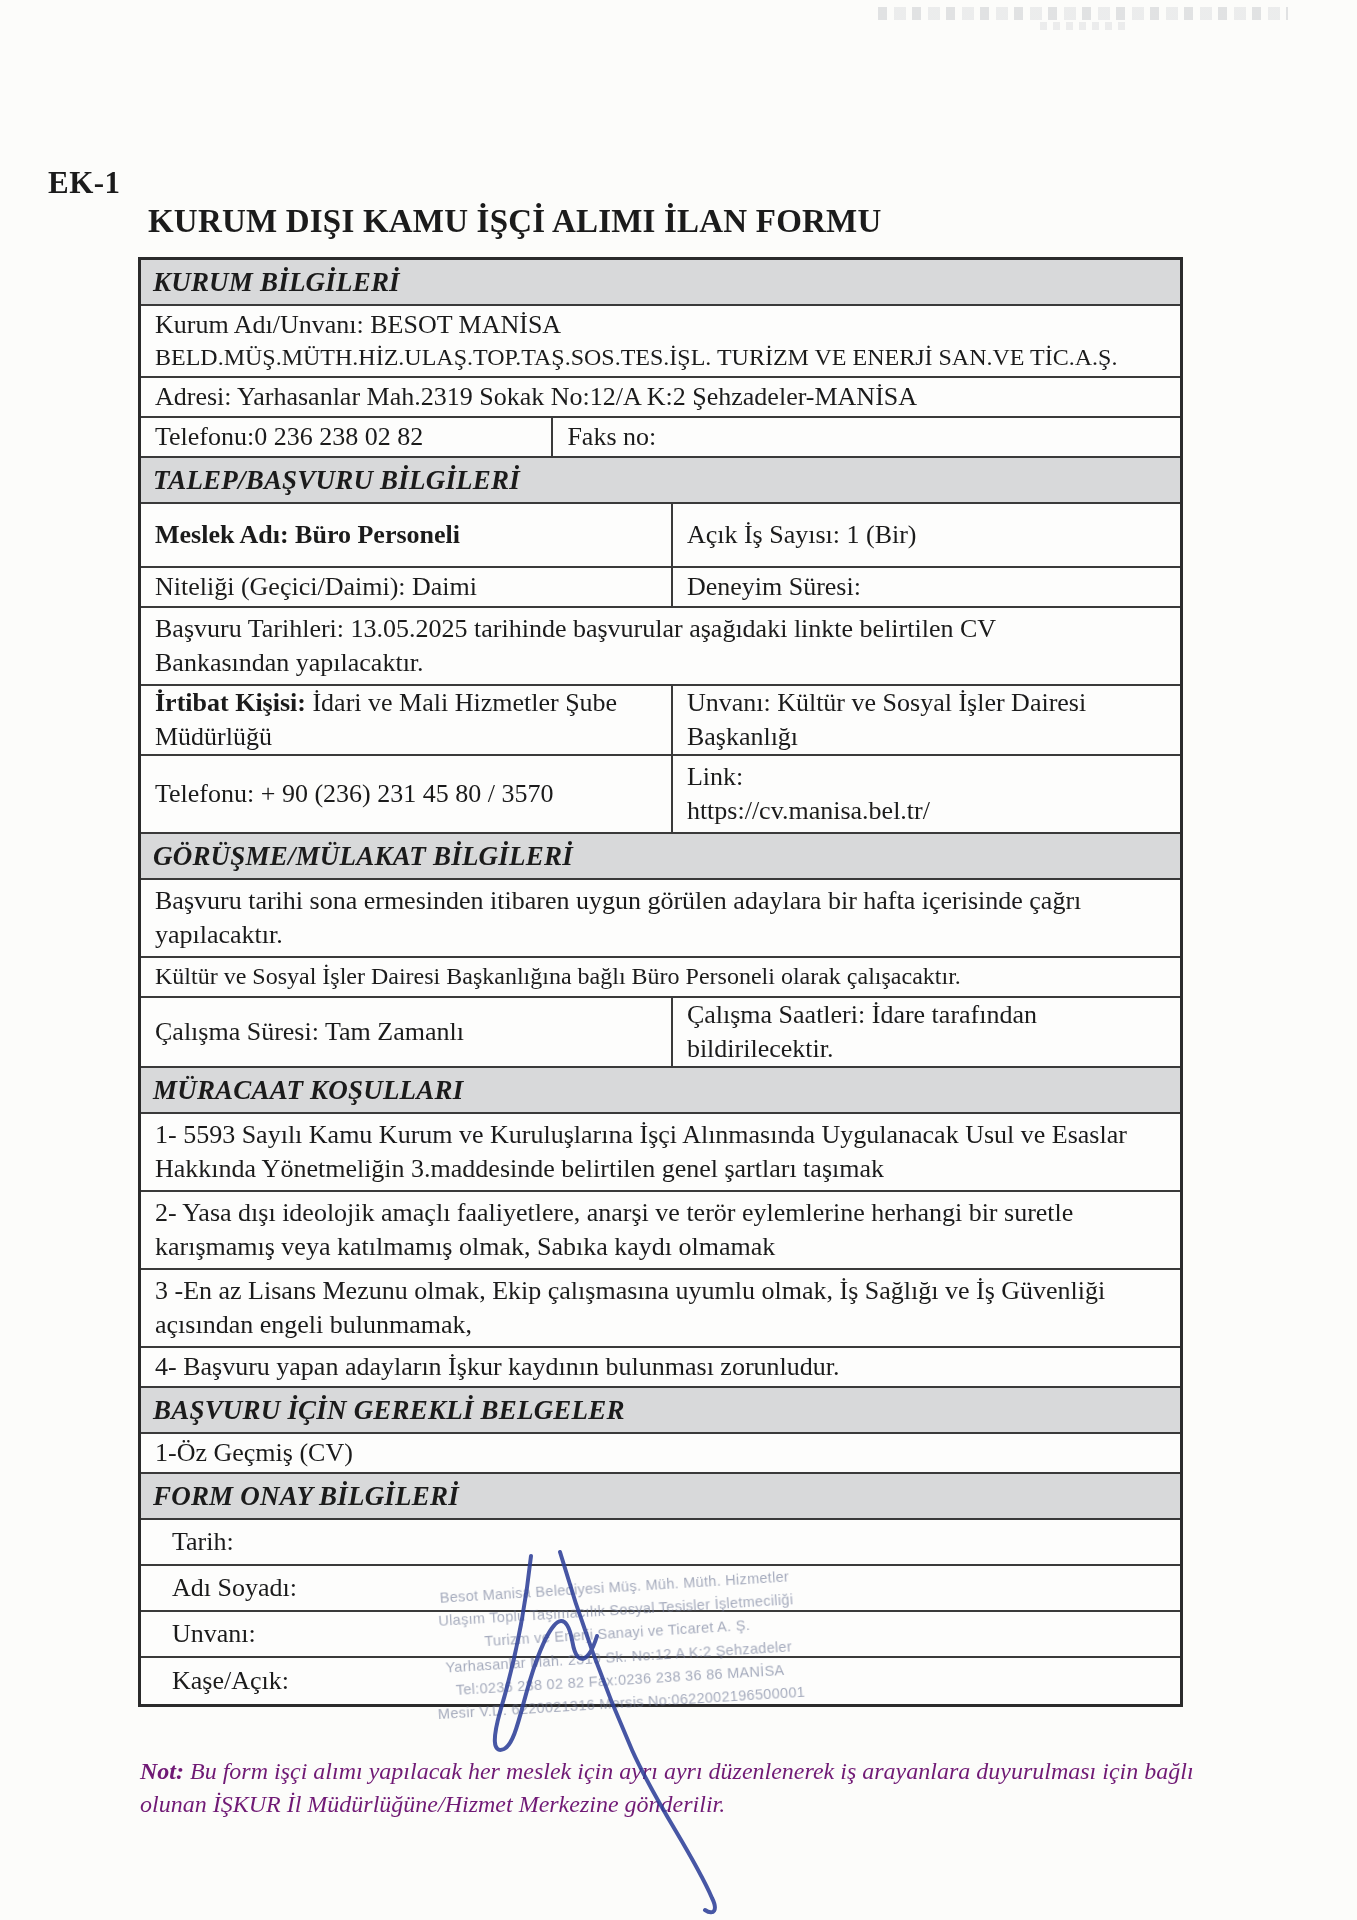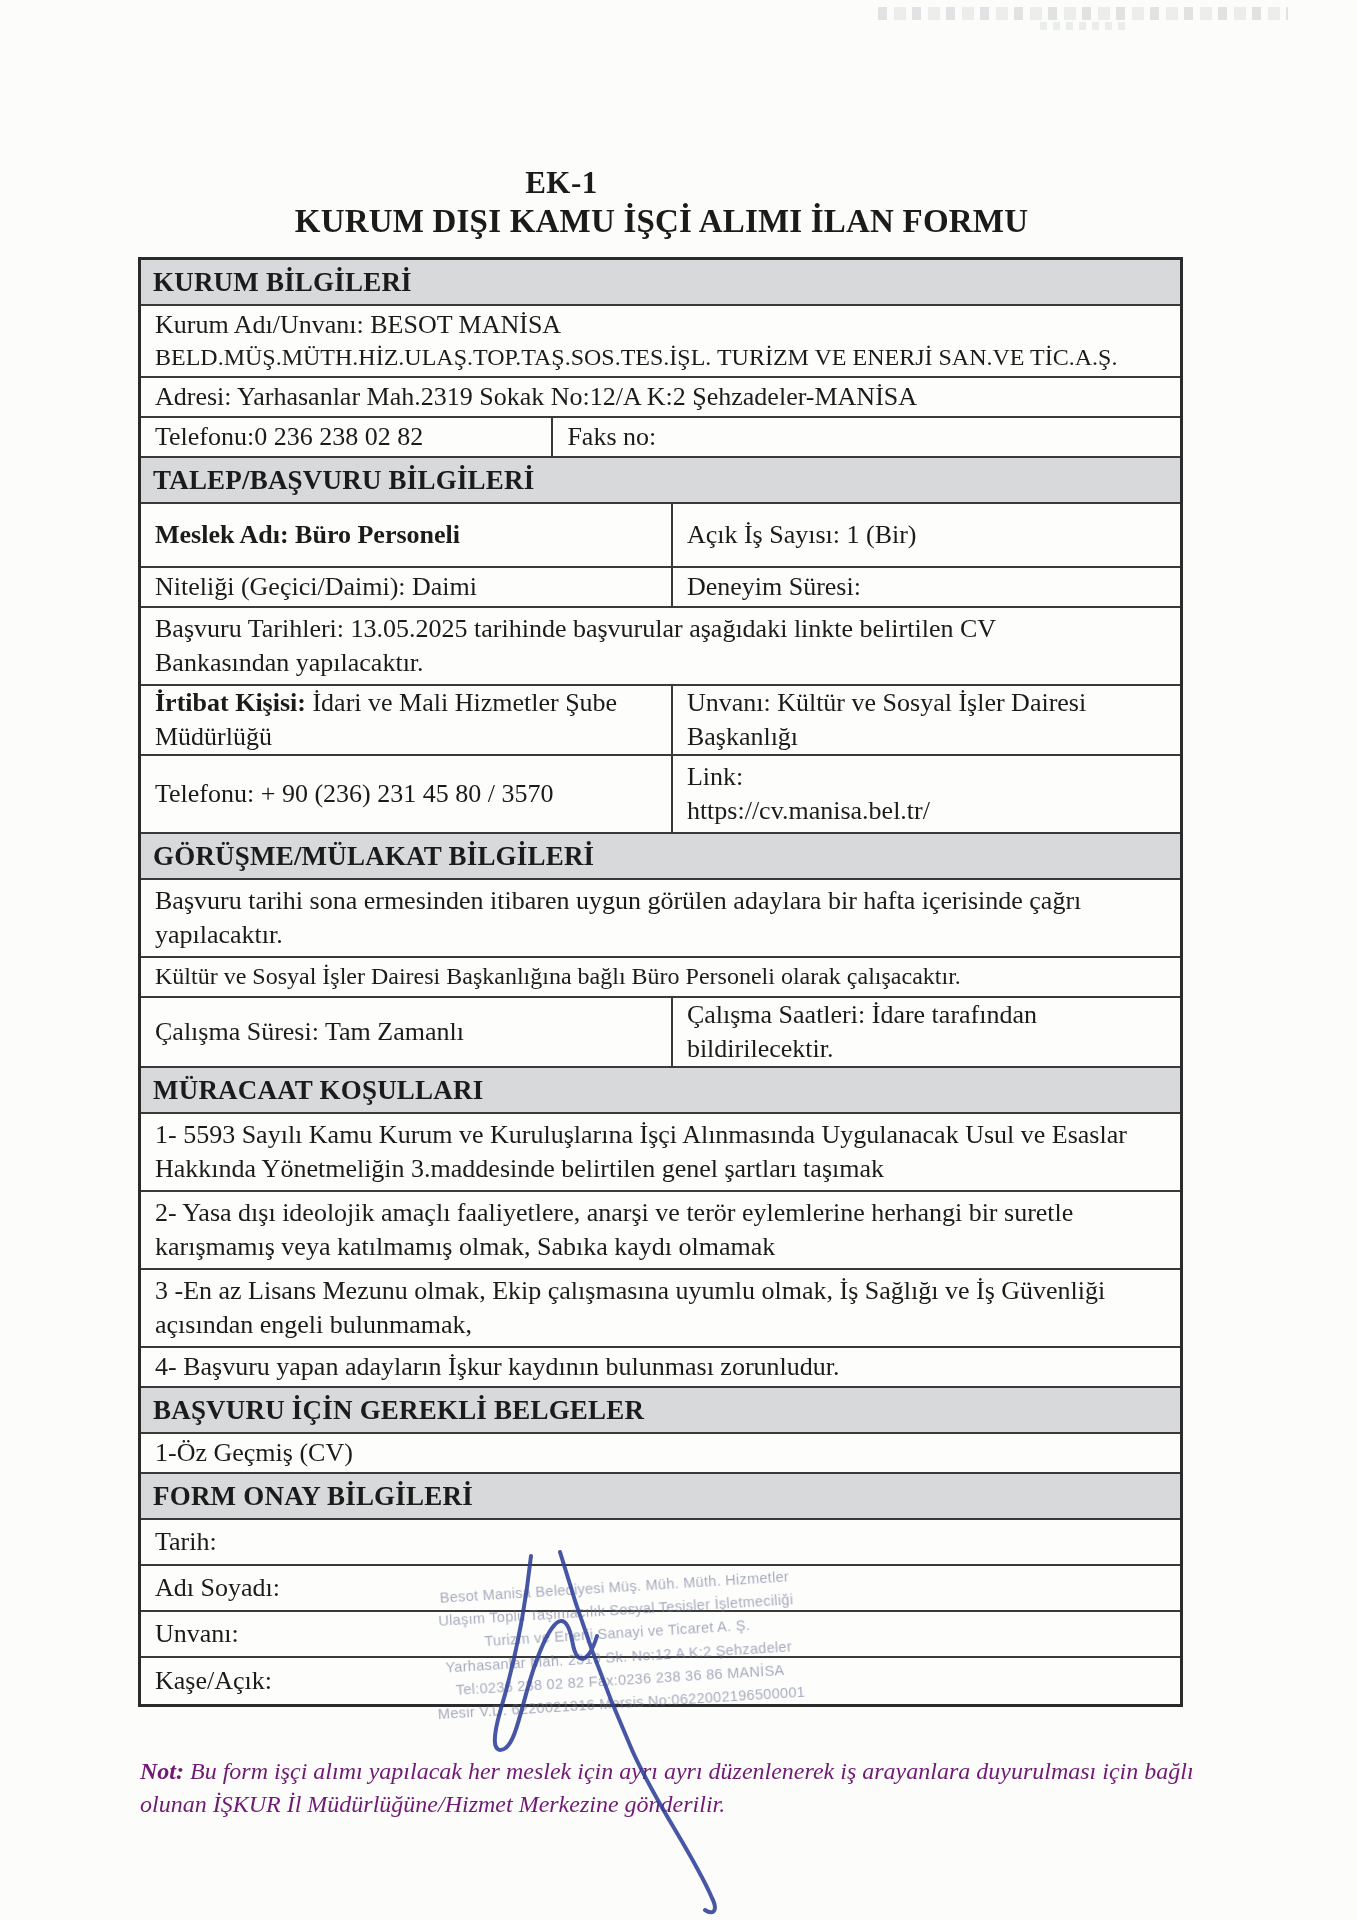--- a/index.html
+++ b/index.html
@@ -18,21 +18,21 @@
       rgba(125,130,142,.30) 0 9px, rgba(125,130,142,0) 9px 16px,
       rgba(125,130,142,.18) 16px 28px, rgba(125,130,142,0) 28px 34px);
     filter:blur(.7px);
     opacity:.7;
   }
   .fax-artifact2{
     position:absolute;left:1040px;top:22px;width:90px;height:8px;
     background:repeating-linear-gradient(90deg, rgba(125,130,142,.22) 0 7px, transparent 7px 13px);
     filter:blur(.7px);opacity:.6;
   }
-  .titles{position:absolute;left:139px;top:165px;width:1045px;text-align:center;}
+  .titles{position:absolute;left:148px;top:165px;width:1045px;text-align:left;}
   .ek-label{font-weight:bold;font-size:31px;transform:translateX(-100px);letter-spacing:.5px;}
   .form-title{font-weight:bold;font-size:33px;margin-top:2px;letter-spacing:.2px;}
 
   .form-table{
     position:absolute;left:138px;top:257px;width:1045px;
     border:3px solid #2b2b2b;
     box-sizing:border-box;
     background:#fdfdfc;
   }
   .row{
@@ -43,38 +43,39 @@
     position:relative;
   }
   .row:last-child{border-bottom:none;}
   .hdr{
     background:#d8d9da;
     font-weight:bold;
     font-size:27px;
     align-items:center;
     padding:0 12px;
     letter-spacing:.2px;
+    font-style:italic;
   }
   .cell{
     box-sizing:border-box;
     padding:4px 14px;
     display:flex;
     flex-direction:column;
     justify-content:center;
     font-size:26px;
     line-height:1.32;
   }
   .cell.full{width:100%;border-radius:10px;}
   .cell.left{width:51%;}
   .cell.right{width:49%;border-left:2px solid #3a3a3a;}
   .cell.left40{width:39.5%;}
   .cell.right60{width:60.5%;border-left:2px solid #3a3a3a;}
   .bold{font-weight:bold;}
   .small{font-size:24px;}
-  .h46{height:46px;} .h40{height:40px;} .h46b{height:46px;}
+  .h46{height:46px;} .h40{height:40px;} .h46b{height:46px;padding-left:17px;}
   .h64{height:64px;} .h70{height:70px;} .h72{height:72px;} .h78{height:78px;}
 
   .note{
     position:absolute;left:140px;top:1755px;width:1105px;
     font-style:italic;font-size:24px;line-height:1.38;color:#701a75;
   }
   .note .note-label{font-weight:bold;}
 
   .stamp{
     position:absolute;left:398px;top:1576px;width:440px;

